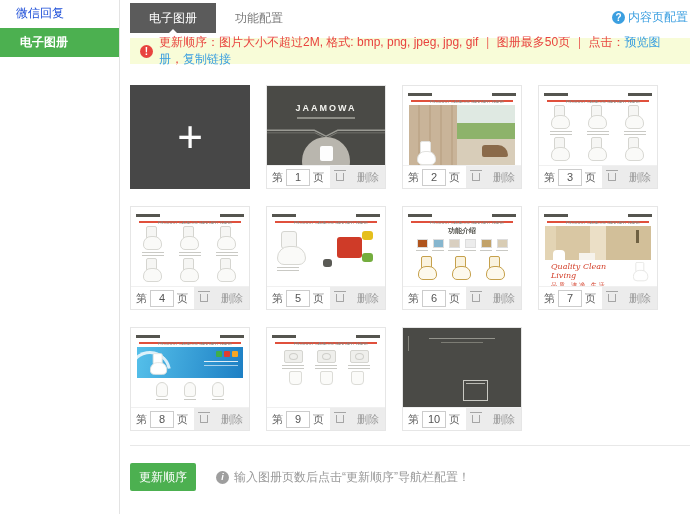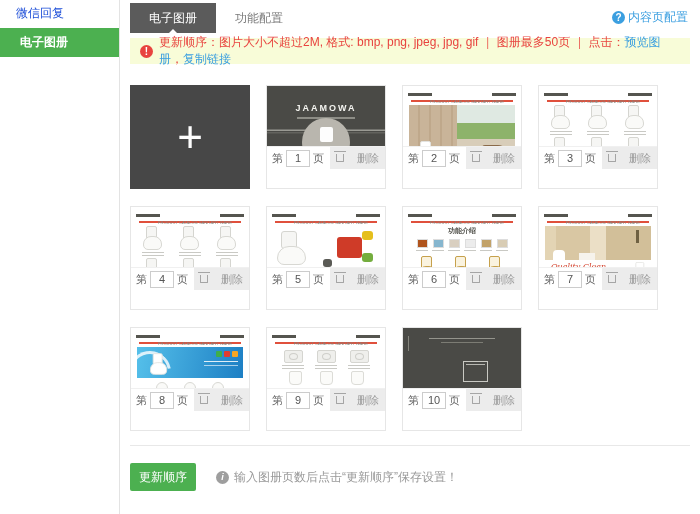--- a/index.html
+++ b/index.html
@@ -28,21 +28,21 @@
     height:26px; display:flex; align-items:center; gap:6px; padding:0 10px; }
   .n-icon { width:13px; height:13px; border-radius:50%; background:var(--red); color:#fff;
     font-size:10px; font-weight:bold; text-align:center; line-height:13px; flex-shrink:0; }
   .notice a { color:var(--blue); text-decoration:none; cursor:pointer; }
 
   
   .grid { margin:21px 10px 0; display:flex; flex-wrap:wrap; gap:17px 16px; }
   .add-tile { width:120px; height:104px; background:#474747; color:#fdfdfd; display:flex;
     align-items:center; justify-content:center; font-size:44px; font-weight:100; cursor:pointer; line-height:1; }
   .card { width:120px; height:104px; border:1px solid #e6e6e6; background:#fff; }
-  .thumb { height:60px; background:#fff; overflow:hidden; position:relative; cursor:pointer; }
+  .thumb { height:79px; background:#fff; overflow:hidden; position:relative; cursor:pointer; }
   .cardbar { height:23px; display:flex; border-top:1px solid #f0f0f0; }
   .pagenum { flex:1; display:flex; align-items:center; gap:3px; padding-left:5px; font-size:11px; color:#666; background:#fff; }
   .pagenum input { width:24px; height:17px; border:1px solid #ccc; text-align:center; font-size:11px; color:#555; background:#fff; }
   .del { width:55px; background:#ececec; border:none; display:flex; align-items:center; justify-content:center;
     gap:13px; color:#999; font-size:11px; cursor:pointer; }
   .trash-icon { width:8px; height:8px; border:1px solid #a5a5a5; border-top:none; border-radius:0 0 1px 1px; position:relative; display:inline-block; }
   .trash-icon::before { content:""; position:absolute; top:-3px; left:-3px; width:12px; height:1px; background:#a5a5a5; }
 
   
   .dark-cover { background:#4a4a46; }
@@ -527,18 +527,18 @@
       </div>
 
     </div>
 
     <div class="divider"></div>
 
     <div class="footerbar">
       <button class="update-btn">更新顺序</button>
       <span class="hint">
         <span class="i-icon">i</span>
-        <span>输入图册页数后点击“更新顺序”保存设置！</span>
+        <span>输入图册页数后点击“更新顺序”导航栏配置！</span>
       </span>
     </div>
 
   </main>
 </div>
 
 </body></html>

